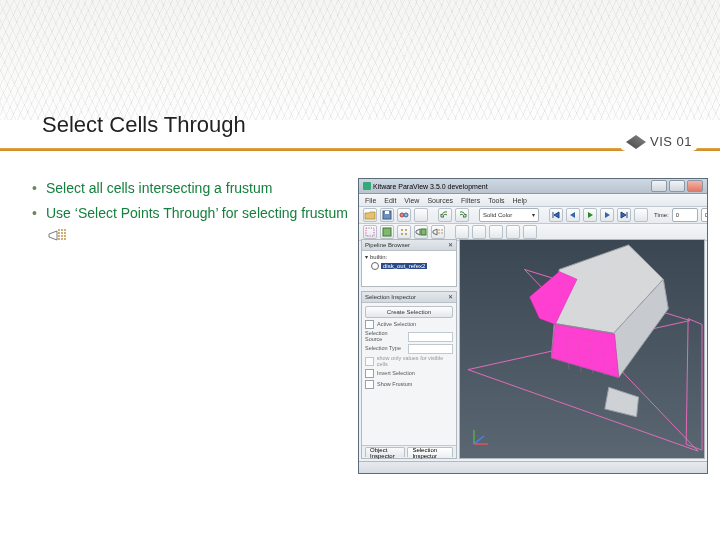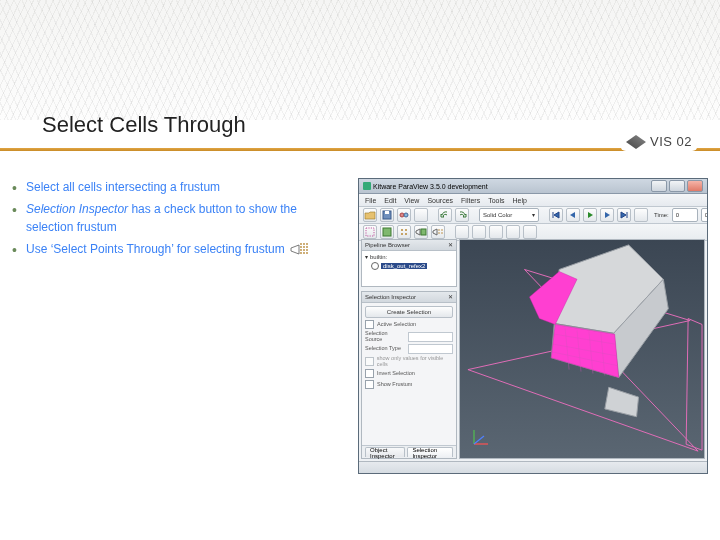--- a/index.html
+++ b/index.html
@@ -64,25 +64,25 @@
     font-weight: 500;
   }
   .logo-cube {
     width: 12px; height: 12px;
     background: linear-gradient(#777,#555);
     transform: rotate(45deg) skew(-10deg,-10deg);
   }
   .bullets {
     position: absolute;
     top: 178px;
-    left: 8px;
+    left: 28px;
     width: 332px;
-    font-size: 12px;
+    font-size: 14px;
     line-height: 1.5;
-    color: #3b82f6;
+    color: #15803d;
   }
   .bullets ul { list-style: none; padding: 0; margin: 0; }
   .bullets li {
     position: relative;
     padding-left: 18px;
     margin-bottom: 4px;
   }
   .bullets li::before {
     content: "•";
     position: absolute;
@@ -219,30 +219,27 @@
 <div class="bg-top"></div>
 
 <div class="title">Select Cells Through</div>
 
 <div class="divider"></div>
 
 <div class="logo-row">
   <span class="logo-icon">
         <span class="logo-cube"></span>
       </span>
-  <span class="logo-text">VIS 02</span>
+  <span class="logo-text">VIS 01</span>
 </div>
 
 <div class="bullets">
   <ul>
     <li>
       <span>Select all cells intersecting a frustum</span>
-    </li>
-    <li>
-      <em class="i">Selection Inspector</em><span> has a check button to show the selection frustum</span>
     </li>
     <li>
       <span>Use ‘Select Points Through’ for selecting frustum</span>
       <span class="inline-icon">
         <svg width="20" height="16" viewBox="0 0 20 16">
           <g fill="#b88a3a">
             <circle cx="11" cy="3" r="0.9"></circle>
                 <circle cx="14" cy="3" r="0.9"></circle>
                 <circle cx="17" cy="3" r="0.9"></circle>
             <circle cx="11" cy="6" r="0.9"></circle>

